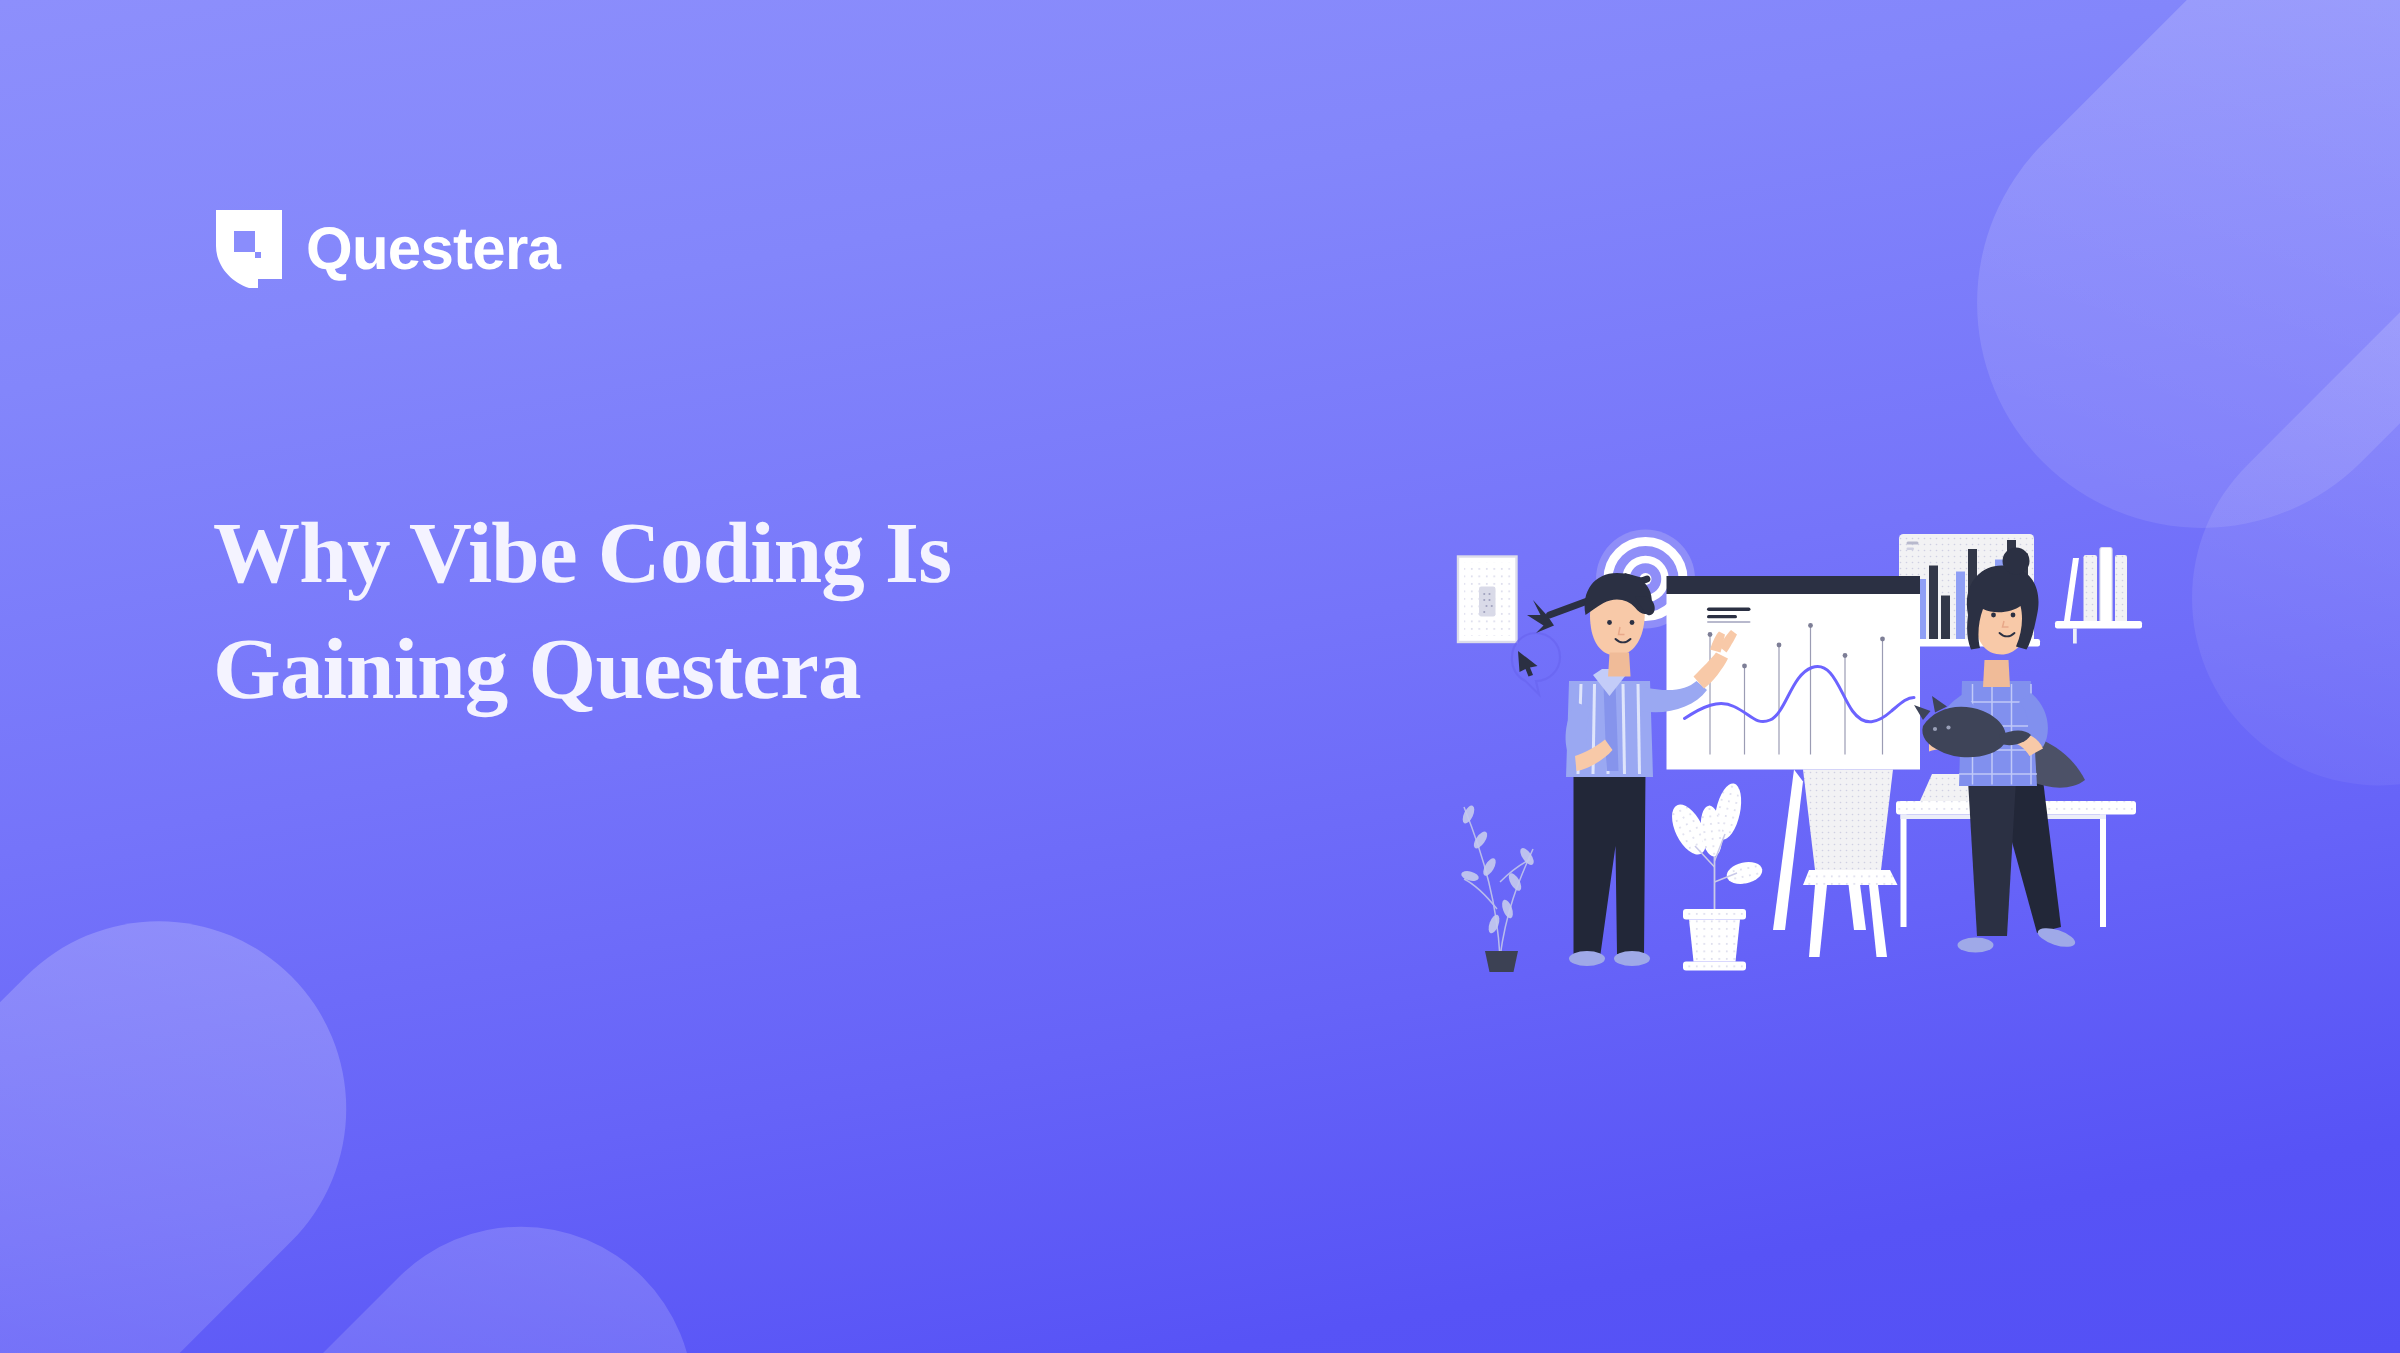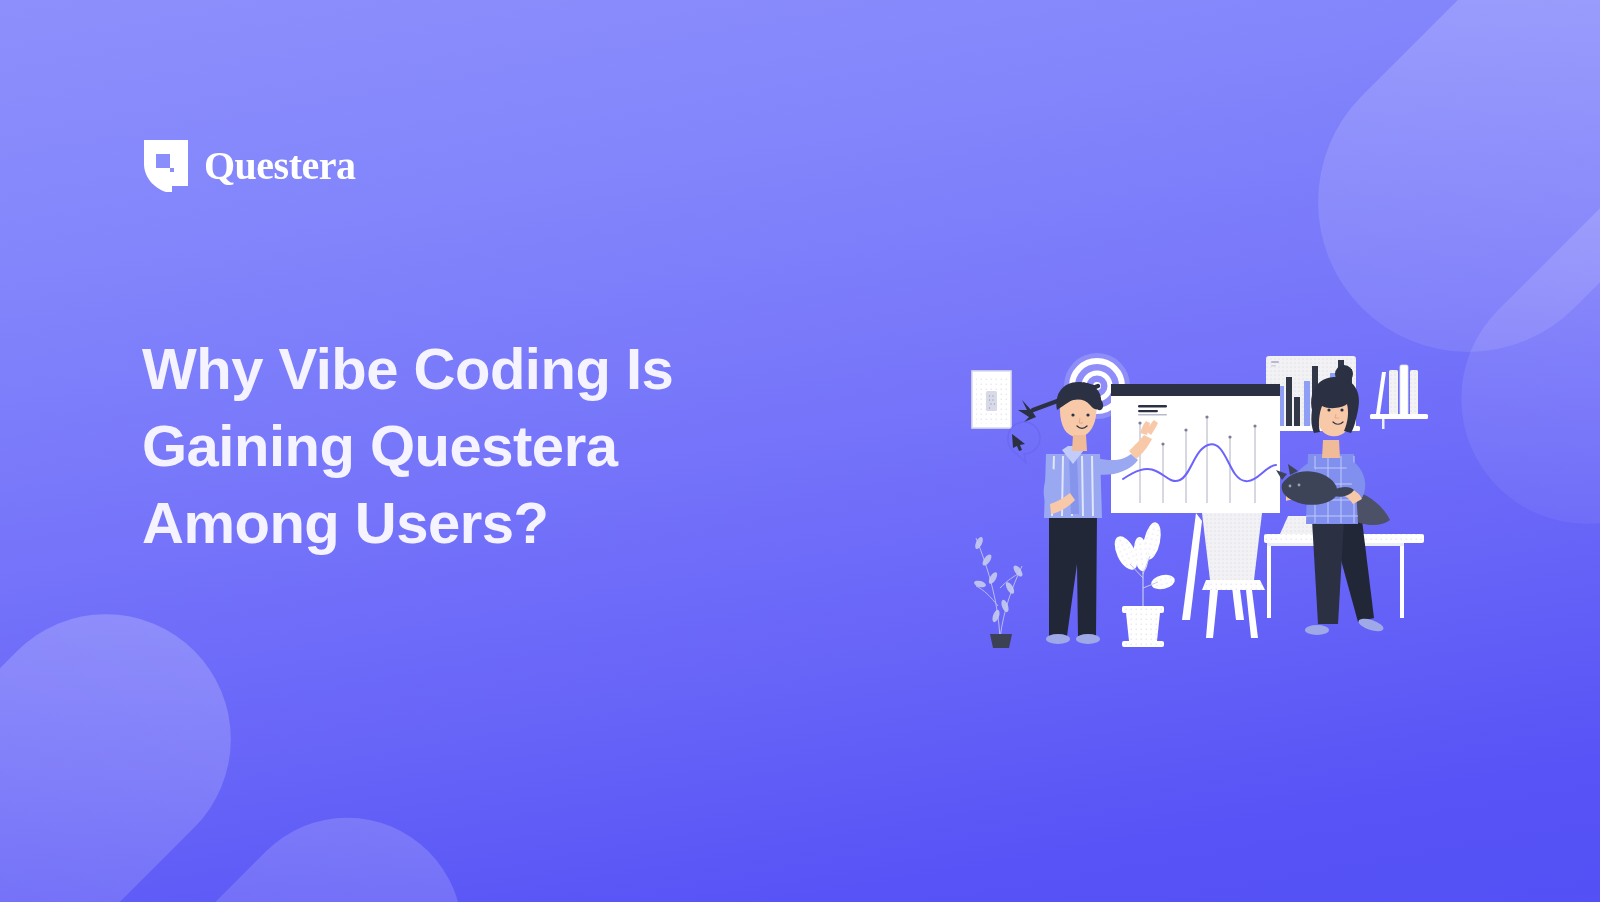--- a/index.html
+++ b/index.html
@@ -57,35 +57,34 @@
     left:144px; top:140px;
     display:flex; align-items:center; gap:16px;
   }
   .brand-mark { width:44px; height:52px; display:block; }
   .brand-name {
     color:#ffffff;
     font-size:40px;
     font-weight:bold;
     letter-spacing:-0.5px;
     line-height:1;
-    font-family:Liberation Serif, serif;
   }
 
   
   .headline {
     position:absolute;
     left:142px; top:330px;
     width:640px;
     color:#f4f3ff;
     font-size:58px;
     font-weight:bold;
     line-height:77px;
     letter-spacing:-0.5px;
   }
-  .headline-line { display:block; white-space:nowrap; }
+  .headline-line { display:block; white-space:nowrap;font-family:Liberation Serif, serif; }
 
   
   .illustration {
     position:absolute;
     left:930px; top:338px;
     width:500px; height:310px;
   }
   .illustration svg { display:block; width:500px; height:310px; }
 </style>
 </head>
@@ -106,21 +105,20 @@
         <rect x="28" y="30" width="16" height="16" fill="#ffffff"></rect>
         <rect x="26" y="28" width="4" height="4" fill="#8a8dfc"></rect>
       </svg>
     </span>
     <span class="brand-name">Questera</span>
   </div>
 
   <h1 class="headline">
     <span class="headline-line">Why Vibe Coding Is</span>
     <span class="headline-line">Gaining Questera</span>
-    <span class="headline-line">Among Users?</span>
   </h1>
 
   <div class="illustration">
     <svg viewBox="0 0 500 310" xmlns="http://www.w3.org/2000/svg">
       <defs>
         <pattern id="dots" width="4" height="4" patternUnits="userSpaceOnUse">
           <rect width="4" height="4" fill="#f2f2f4"></rect>
           <circle cx="1" cy="1" r="0.55" fill="#cfd0e2"></circle>
         </pattern>
         <pattern id="dotsLight" width="5" height="5" patternUnits="userSpaceOnUse">

